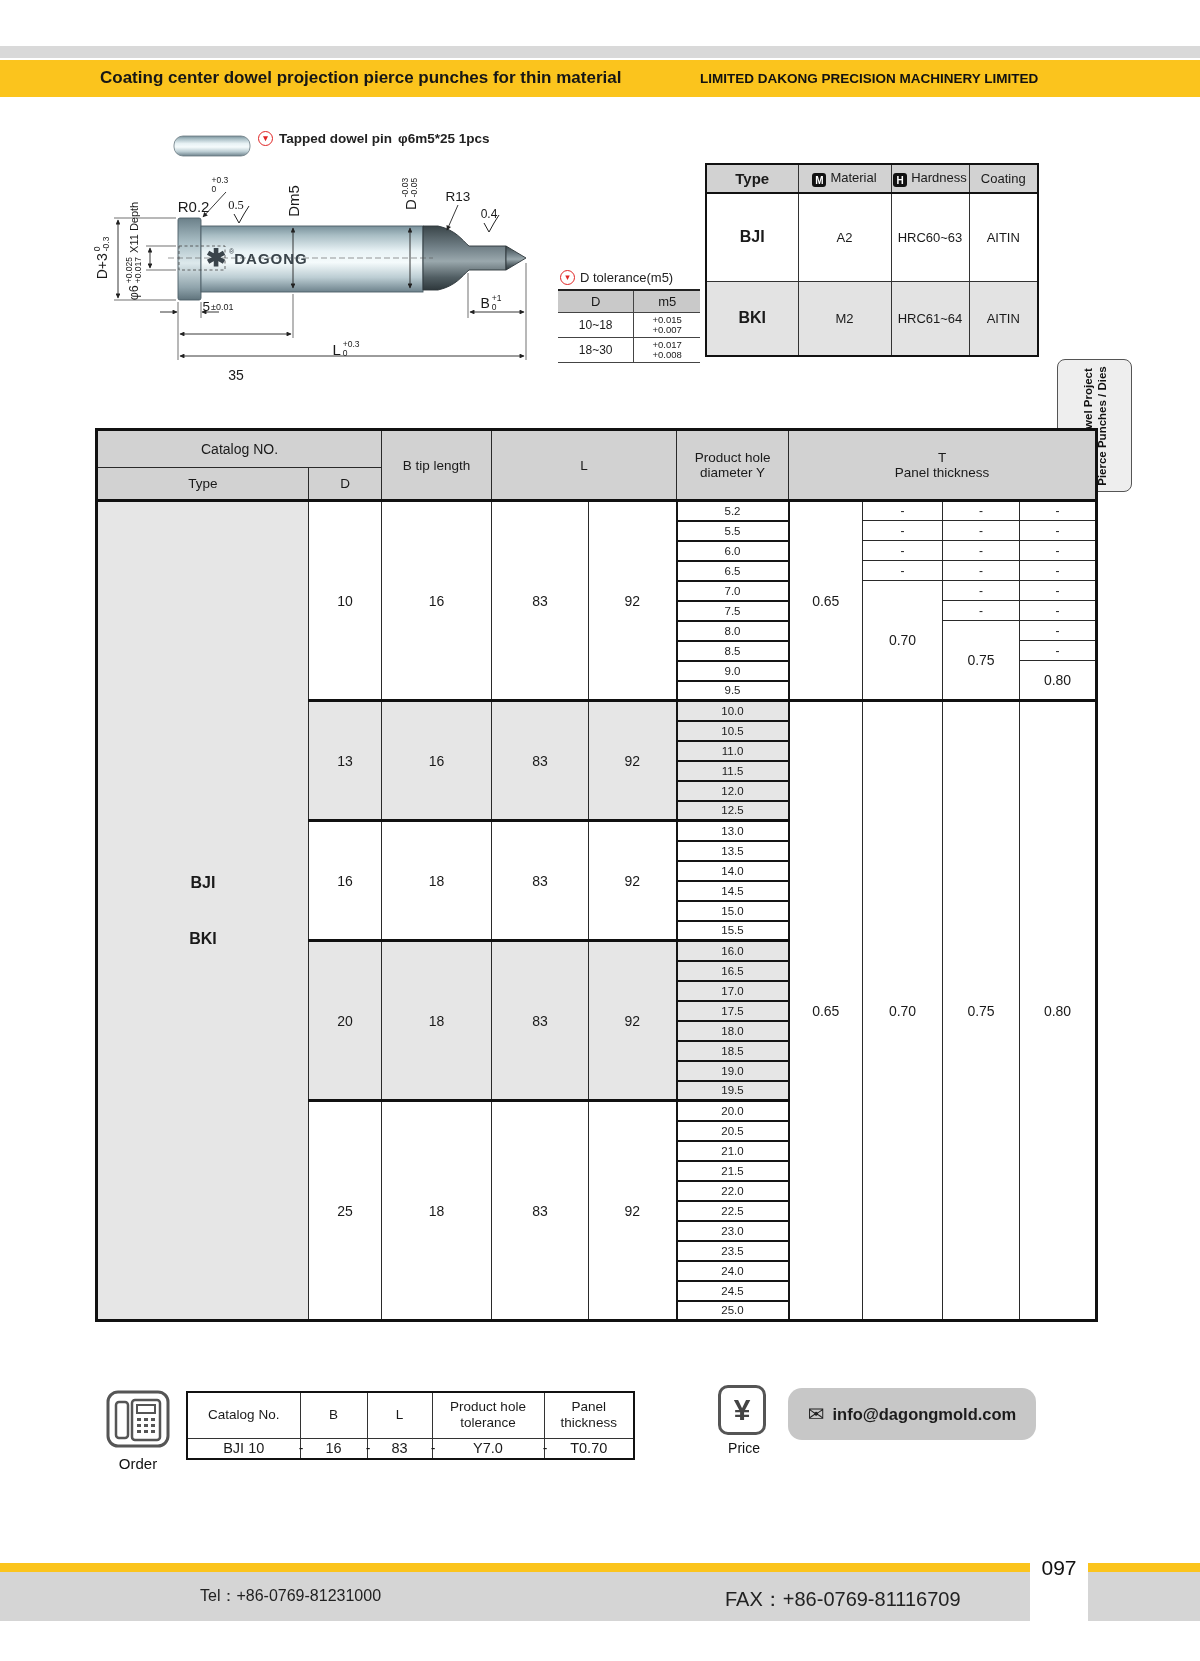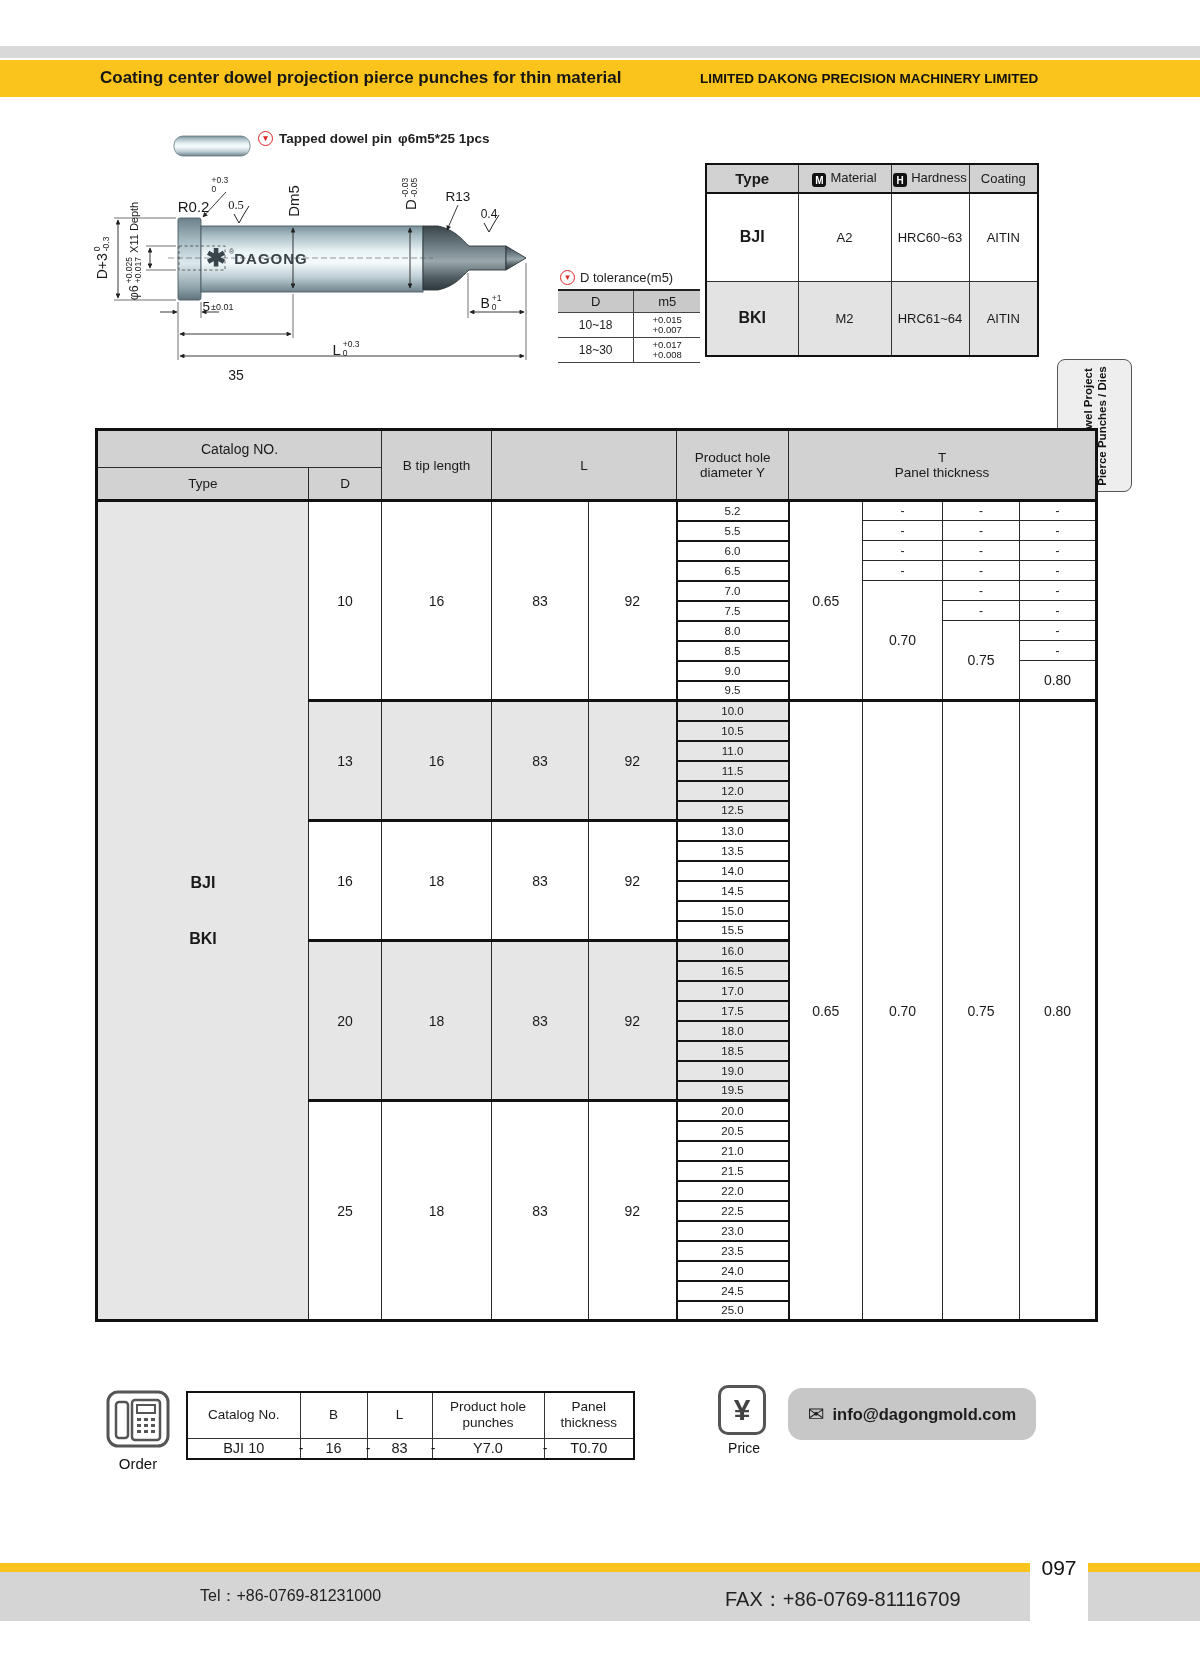--- a/index.html
+++ b/index.html
@@ -553,21 +553,21 @@
         <col style="width:112px">
         <col style="width:90px">
       </colgroup>
     <thead>
       <tr>
         <th>Catalog No.</th>
         <th>B</th>
         <th>L</th>
         <th>
             <div>Product hole</div>
-            <div>punches</div>
+            <div>tolerance</div>
           </th>
         <th>
             <div>Panel</div>
             <div>thickness</div>
           </th>
       </tr>
     </thead>
     <tbody>
       <tr>
         <td><span>BJI  10</span><span class="odash">-</span></td>

